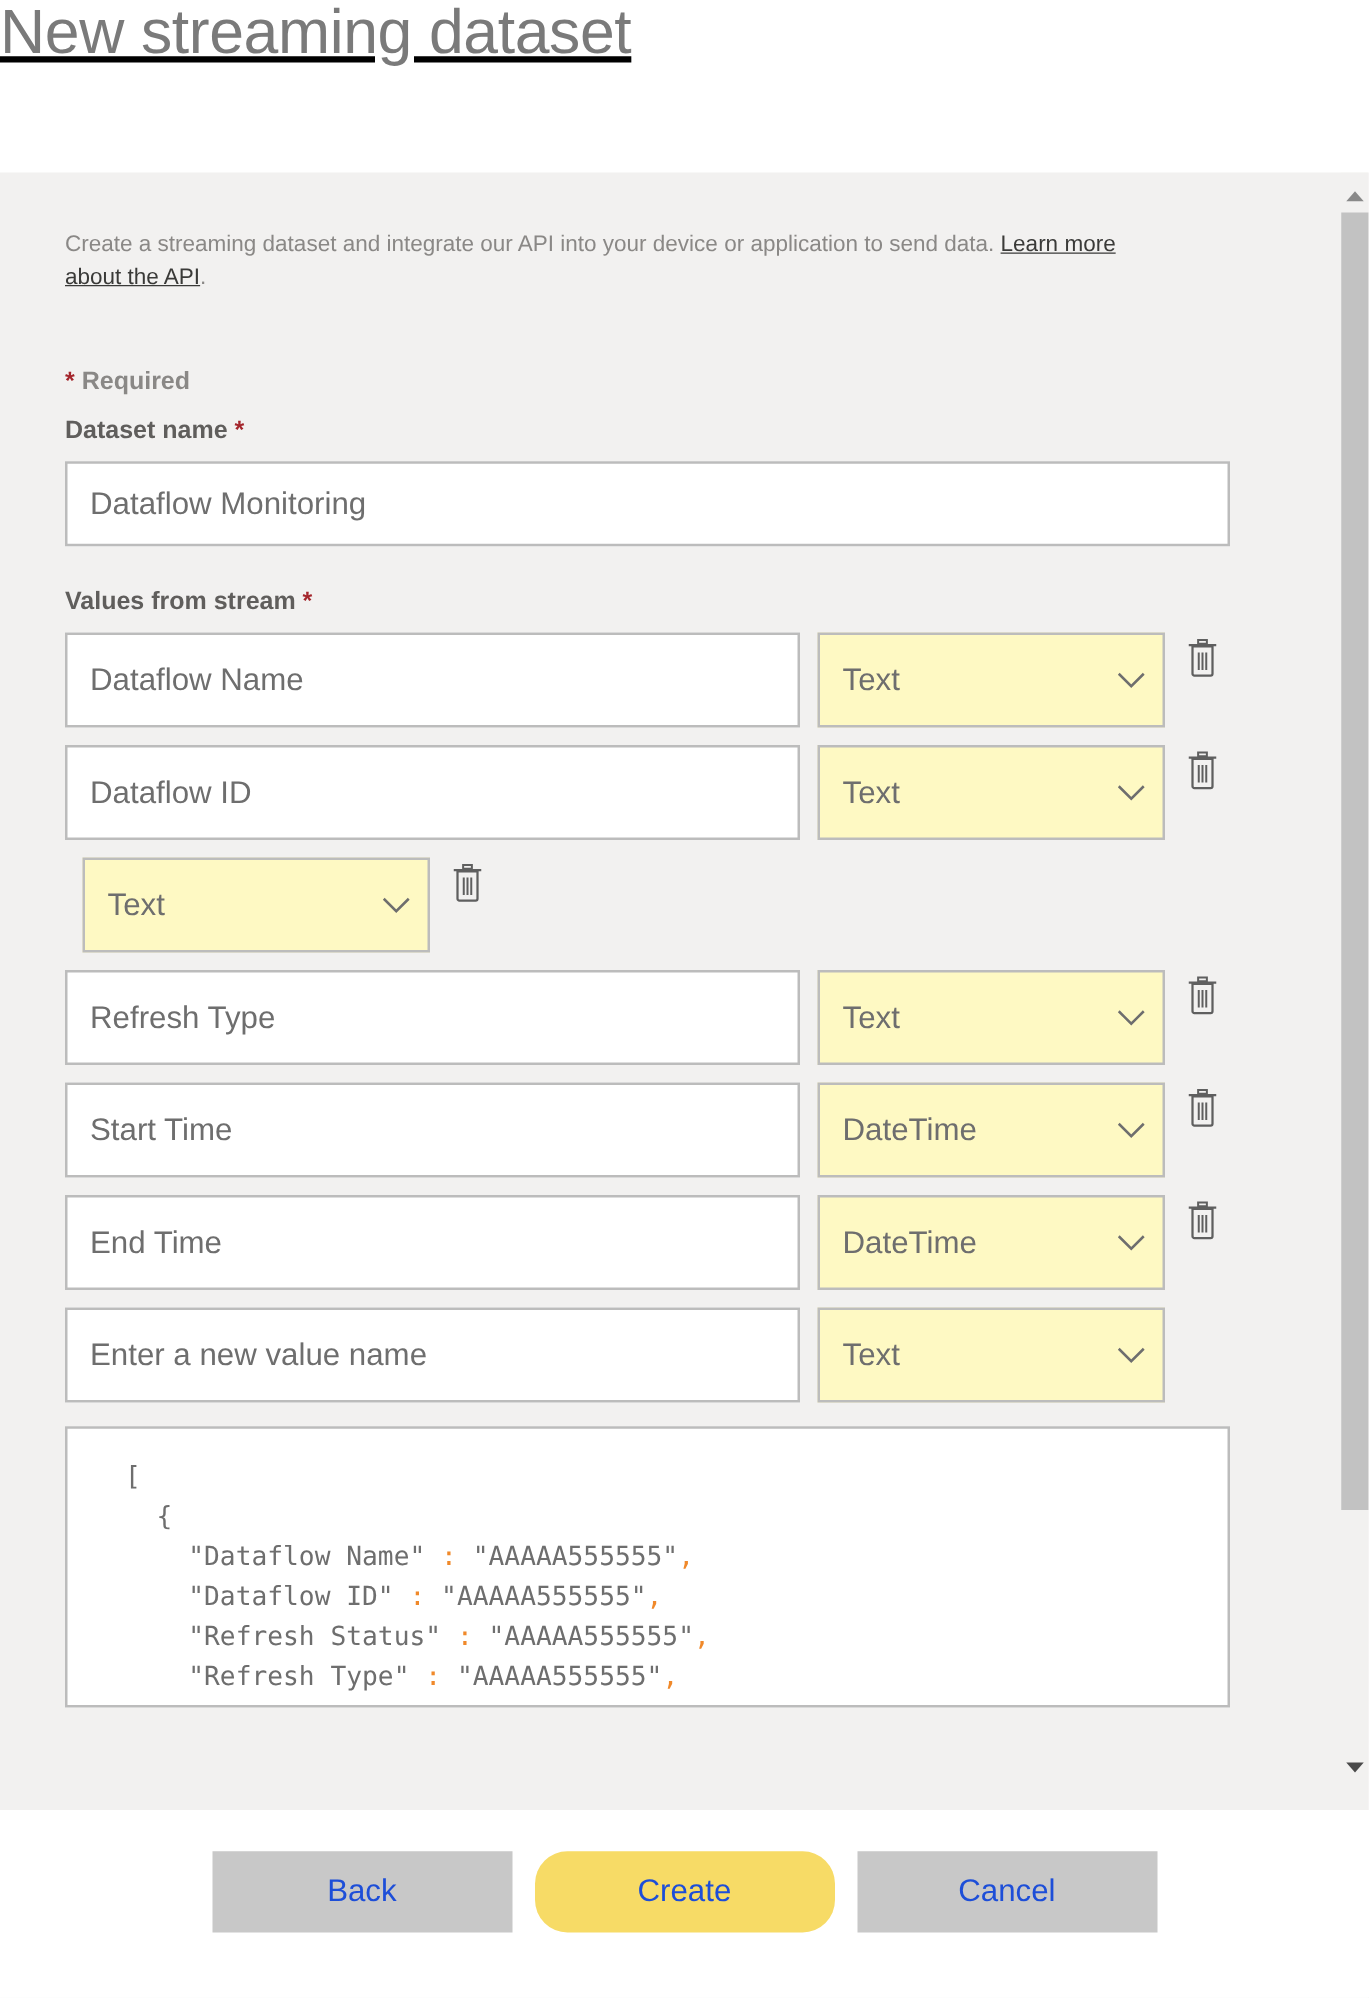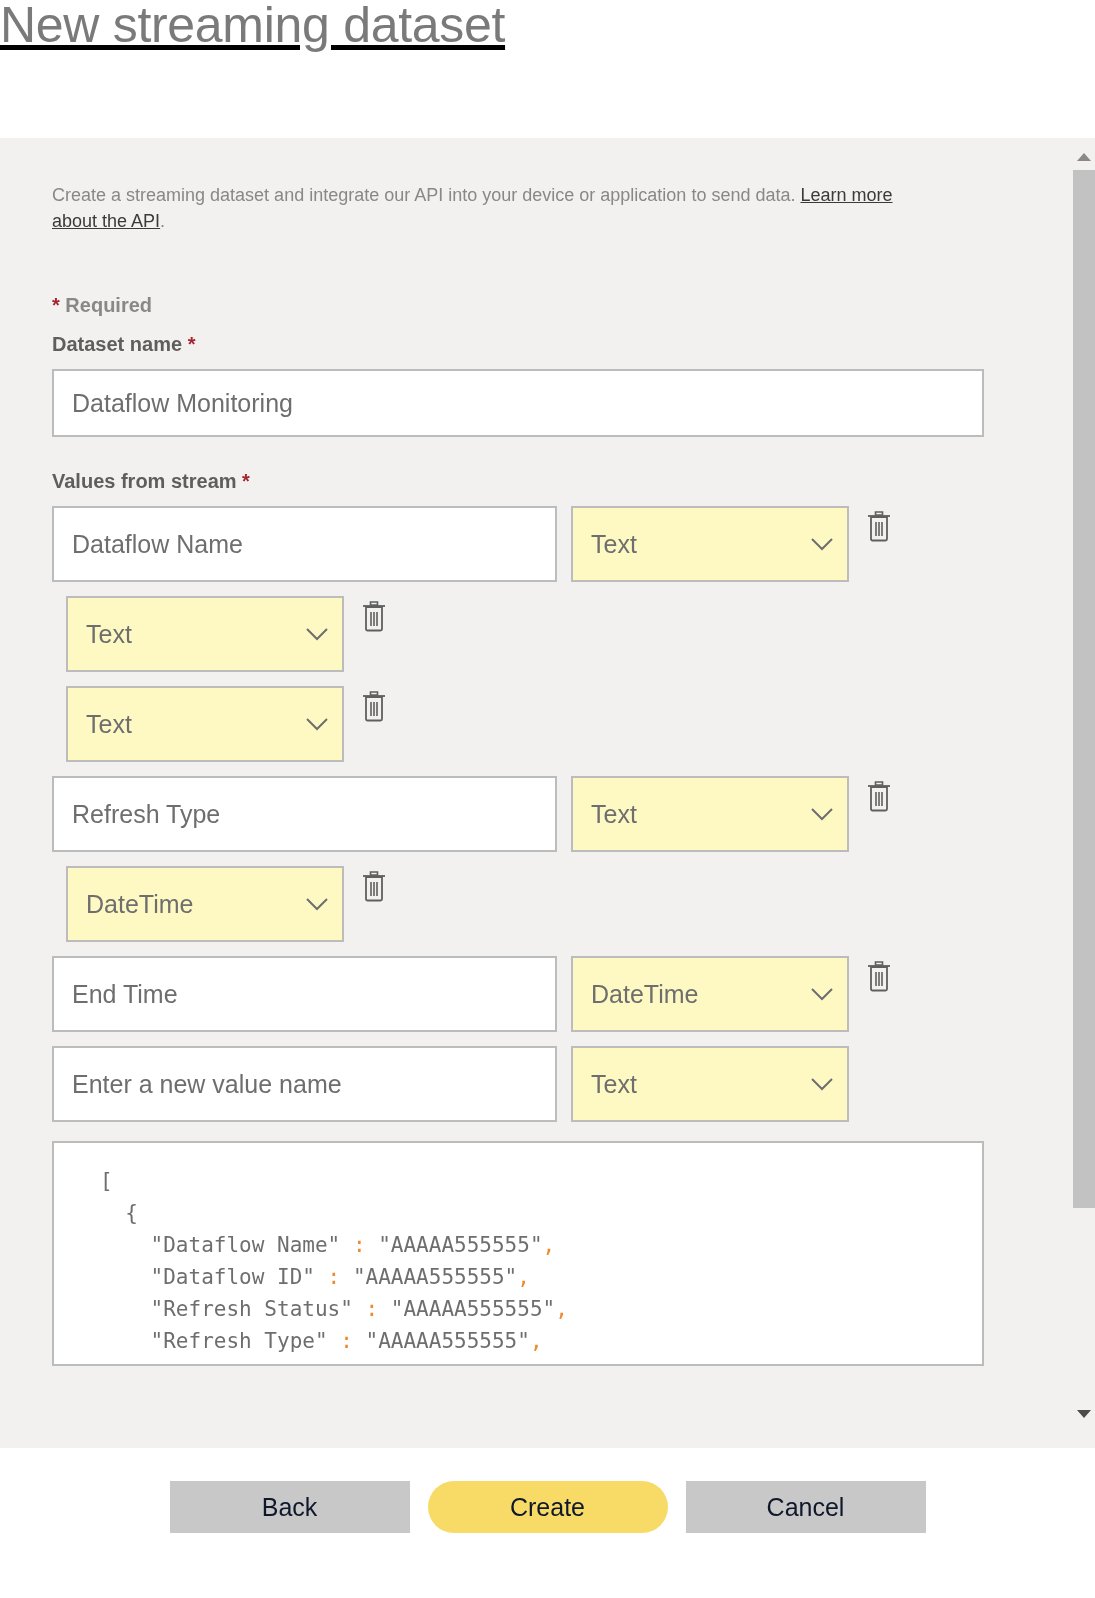--- a/index.html
+++ b/index.html
@@ -109,21 +109,21 @@
   .value-rows { margin-top: 13px; }
 
   .value-row {
     display: flex;
     align-items: center;
     margin-bottom: 14px;
     height: 76px;
   }
 
   .value-name-input {
-    width: 505px;
+    width: 588px;
     height: 76px;
     background: #ffffff;
     border: 2px solid #bcbcbc;
     font-family: "Liberation Sans", sans-serif;
     font-size: 25px;
     font-weight: 300;
     color: #6e6e6e;
     padding: 0 18px;
     outline: none;
     border-radius: 0;
@@ -235,24 +235,24 @@
     flex: 1 1 auto;
     background: #ffffff;
     display: flex;
     align-items: flex-start;
     justify-content: center;
     padding-top: 33px;
     gap: 18px;
   }
   .btn {
     width: 240px;
-    height: 52px;
+    height: 65px;
     border: 0;
     background: #c8c8c8;
-    color: #0f172a;
+    color: #1d4ed8;
     font-family: "Liberation Sans", sans-serif;
     font-size: 25px;
     font-weight: 300;
     cursor: pointer;
     border-radius: 0;
   }
   .btn-primary { background: #f7db66; border-radius: 26px; }
 </style>
 </head>
 <body>
@@ -296,20 +296,21 @@
                   <path d="M10.5 3 h7 v3 h-7 z" fill="none" stroke="#5f5f5f" stroke-width="1.6"></path>
                   <line x1="3" y1="7" x2="25" y2="7" stroke="#5f5f5f" stroke-width="1.8"></line>
                   <path d="M6 8 h16 v22 a1.5 1.5 0 0 1 -1.5 1.5 h-13 a1.5 1.5 0 0 1 -1.5 -1.5 z" fill="none" stroke="#5f5f5f" stroke-width="1.8"></path>
                   <line x1="11" y1="13" x2="11" y2="27" stroke="#5f5f5f" stroke-width="1.6"></line>
                   <line x1="14" y1="13" x2="14" y2="27" stroke="#5f5f5f" stroke-width="1.6"></line>
                   <line x1="17" y1="13" x2="17" y2="27" stroke="#5f5f5f" stroke-width="1.6"></line>
                 </svg></span>
             </button>
           </div>
           <div class="value-row">
+            <input type="text" class="value-name-input" placeholder="Dataflow ID" style="">
             <div class="type-select-wrap"><select class="type-select"><option>Text</option><option>Number</option><option>DateTime</option></select><span class="chevron-icon"><svg width="22" height="14" viewBox="0 0 22 14">
                   <path d="M1 2 L11 12 L21 2" stroke="#6e6e6e" stroke-width="2" fill="none"></path>
                 </svg></span></div>
             <button class="trash-btn">
               <span><svg width="28" height="34" viewBox="0 0 28 34">
                   <path d="M10.5 3 h7 v3 h-7 z" fill="none" stroke="#5f5f5f" stroke-width="1.6"></path>
                   <line x1="3" y1="7" x2="25" y2="7" stroke="#5f5f5f" stroke-width="1.8"></line>
                   <path d="M6 8 h16 v22 a1.5 1.5 0 0 1 -1.5 1.5 h-13 a1.5 1.5 0 0 1 -1.5 -1.5 z" fill="none" stroke="#5f5f5f" stroke-width="1.8"></path>
                   <line x1="11" y1="13" x2="11" y2="27" stroke="#5f5f5f" stroke-width="1.6"></line>
                   <line x1="14" y1="13" x2="14" y2="27" stroke="#5f5f5f" stroke-width="1.6"></line>
@@ -342,20 +343,21 @@
                   <path d="M10.5 3 h7 v3 h-7 z" fill="none" stroke="#5f5f5f" stroke-width="1.6"></path>
                   <line x1="3" y1="7" x2="25" y2="7" stroke="#5f5f5f" stroke-width="1.8"></line>
                   <path d="M6 8 h16 v22 a1.5 1.5 0 0 1 -1.5 1.5 h-13 a1.5 1.5 0 0 1 -1.5 -1.5 z" fill="none" stroke="#5f5f5f" stroke-width="1.8"></path>
                   <line x1="11" y1="13" x2="11" y2="27" stroke="#5f5f5f" stroke-width="1.6"></line>
                   <line x1="14" y1="13" x2="14" y2="27" stroke="#5f5f5f" stroke-width="1.6"></line>
                   <line x1="17" y1="13" x2="17" y2="27" stroke="#5f5f5f" stroke-width="1.6"></line>
                 </svg></span>
             </button>
           </div>
           <div class="value-row">
+            <input type="text" class="value-name-input" placeholder="Start Time" style="">
             <div class="type-select-wrap"><select class="type-select"><option>Text</option><option>Number</option><option selected="">DateTime</option></select><span class="chevron-icon"><svg width="22" height="14" viewBox="0 0 22 14">
                   <path d="M1 2 L11 12 L21 2" stroke="#6e6e6e" stroke-width="2" fill="none"></path>
                 </svg></span></div>
             <button class="trash-btn">
               <span><svg width="28" height="34" viewBox="0 0 28 34">
                   <path d="M10.5 3 h7 v3 h-7 z" fill="none" stroke="#5f5f5f" stroke-width="1.6"></path>
                   <line x1="3" y1="7" x2="25" y2="7" stroke="#5f5f5f" stroke-width="1.8"></line>
                   <path d="M6 8 h16 v22 a1.5 1.5 0 0 1 -1.5 1.5 h-13 a1.5 1.5 0 0 1 -1.5 -1.5 z" fill="none" stroke="#5f5f5f" stroke-width="1.8"></path>
                   <line x1="11" y1="13" x2="11" y2="27" stroke="#5f5f5f" stroke-width="1.6"></line>
                   <line x1="14" y1="13" x2="14" y2="27" stroke="#5f5f5f" stroke-width="1.6"></line>

